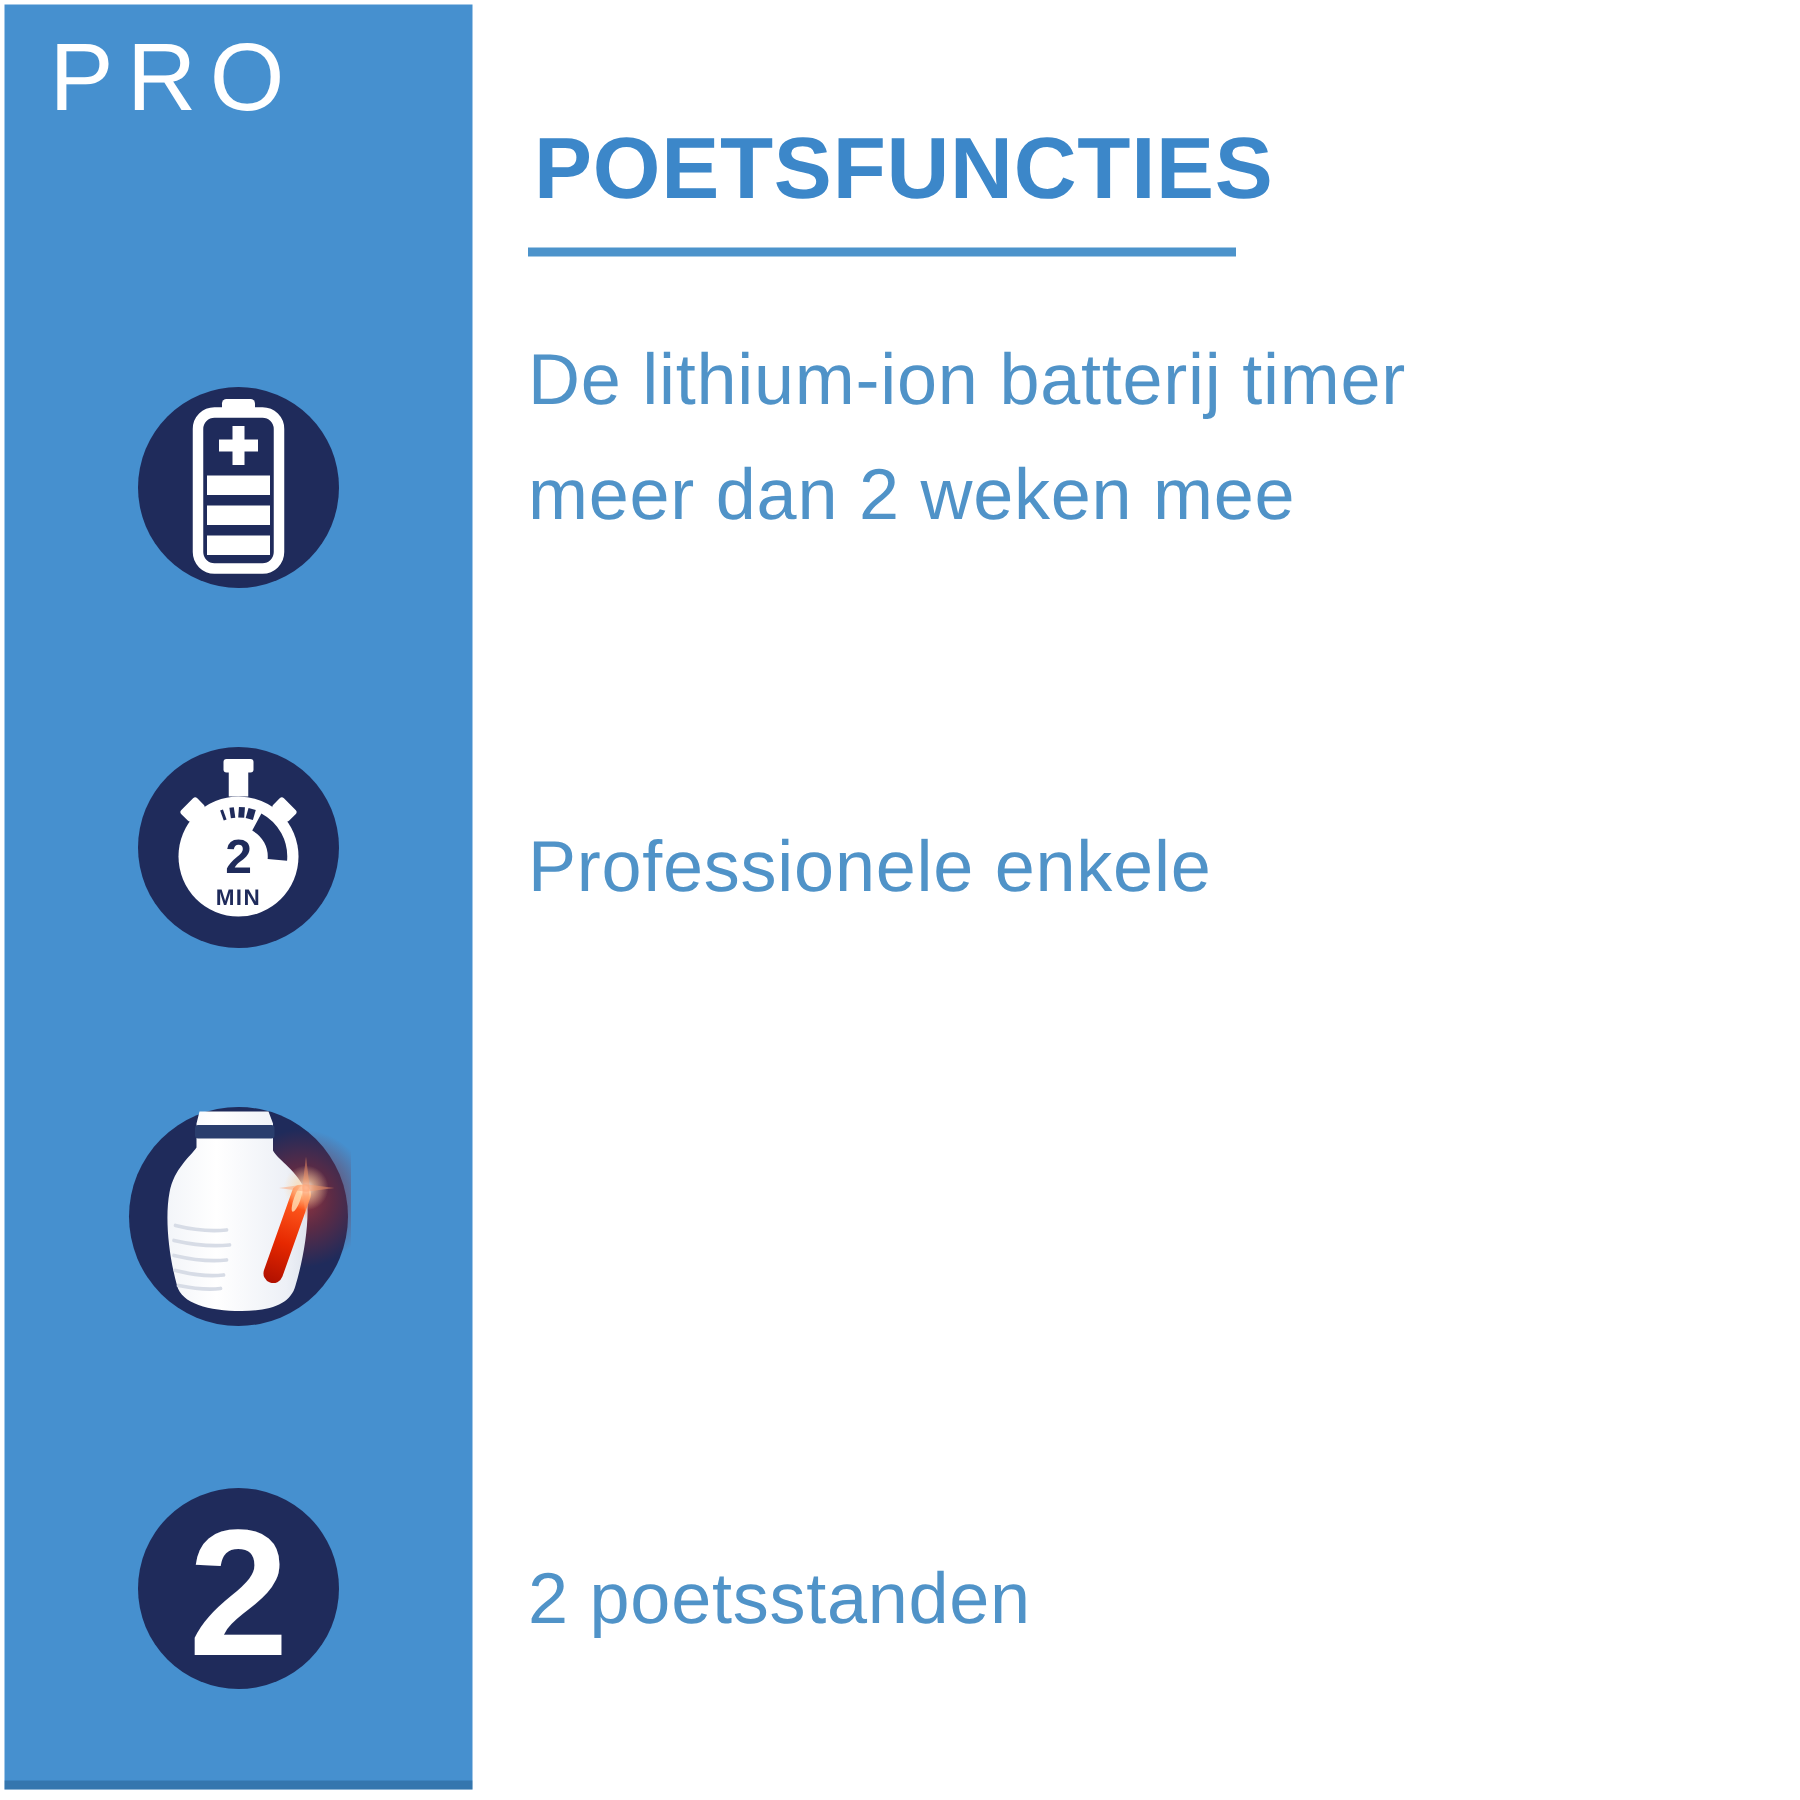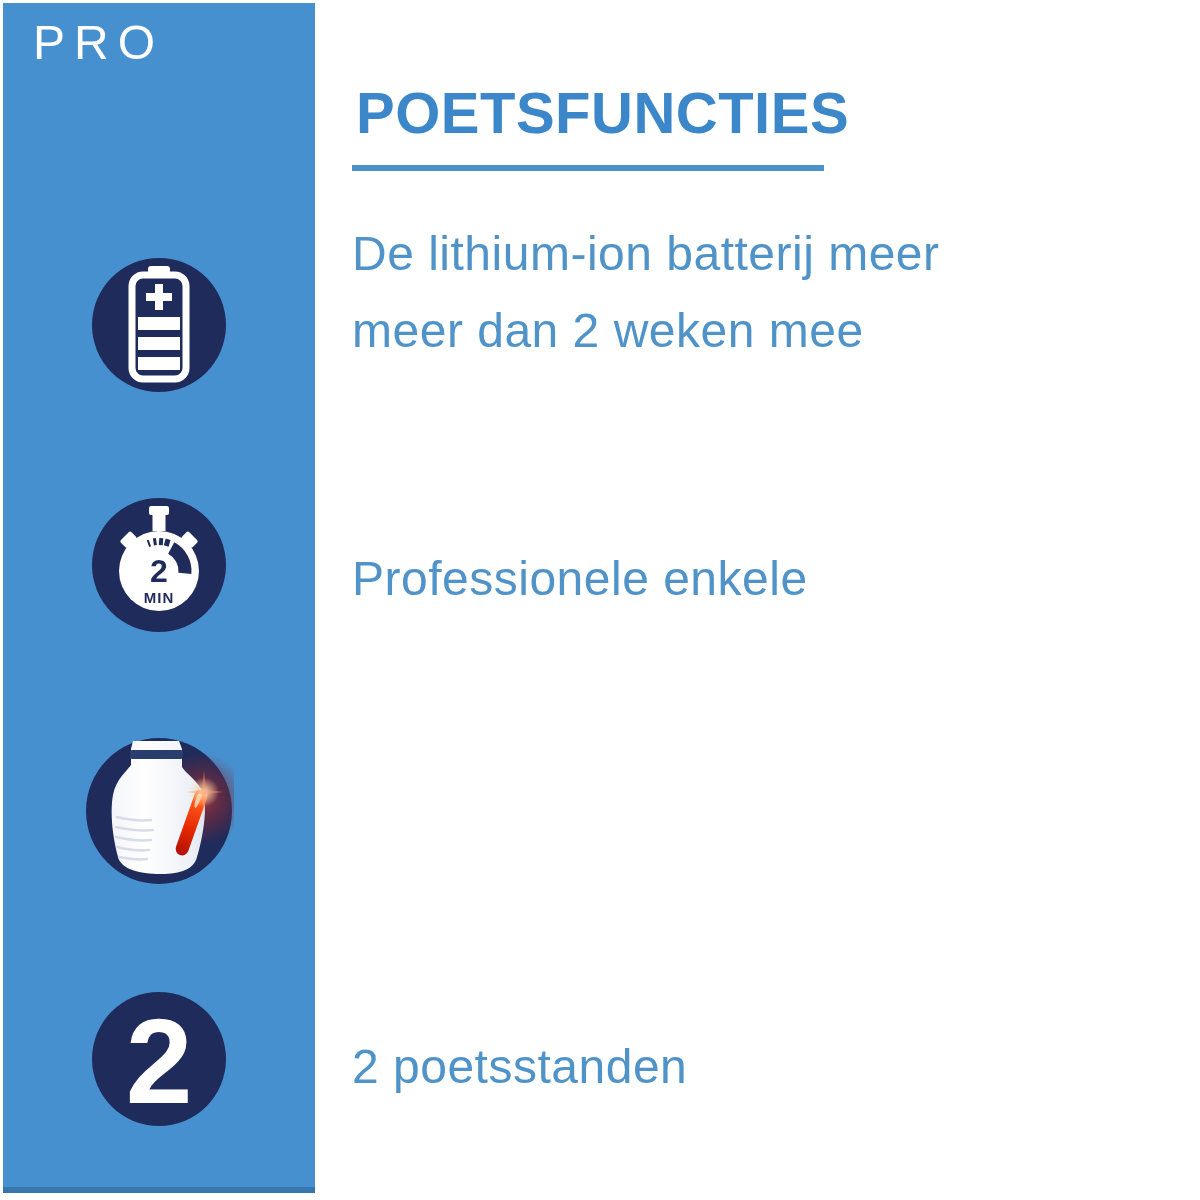--- a/index.html
+++ b/index.html
@@ -11,21 +11,21 @@
   .sidebar{
     position:absolute;left:3px;top:3px;width:312px;height:1190px;
     background:#4690CF;
   }
   .sidebar::after{
     content:"";position:absolute;left:0;right:0;bottom:0;height:6px;
     background:rgba(16,58,100,0.30);
   }
   .brand{
     position:absolute;left:30px;top:16px;
-    font-size:48px;font-weight:300;color:#ffffff;letter-spacing:9px;
+    font-size:64px;font-weight:300;color:#ffffff;letter-spacing:9px;
     line-height:1;
   }
   .icon{position:absolute;left:81px;width:150px;height:150px;}
   .icon svg{display:block;width:150px;height:150px;}
   .icon.battery{top:247px;}
   .icon.timer{top:487px;}
   .icon.brush{top:733px;}
   .icon.modes{top:981px;}
 
   
@@ -155,21 +155,21 @@
         <text class="svg-num" x="0" y="44" text-anchor="middle" font-size="120" fill="#ffffff">2</text>
       </svg>
     </div>
   </aside>
 
   <main class="main">
     <h1 class="page-title">POETSFUNCTIES</h1>
     <div class="title-rule"></div>
 
     <p class="feature-text f0">
-      <span>De lithium-ion batterij meer</span>
+      <span>De lithium-ion batterij timer</span>
       <span>meer dan 2 weken mee</span>
     </p>
 
     <p class="feature-text f1">Professionele enkele</p>
 
 
     <p class="feature-text f3">2 poetsstanden</p>
   </main>
 
 </div>

